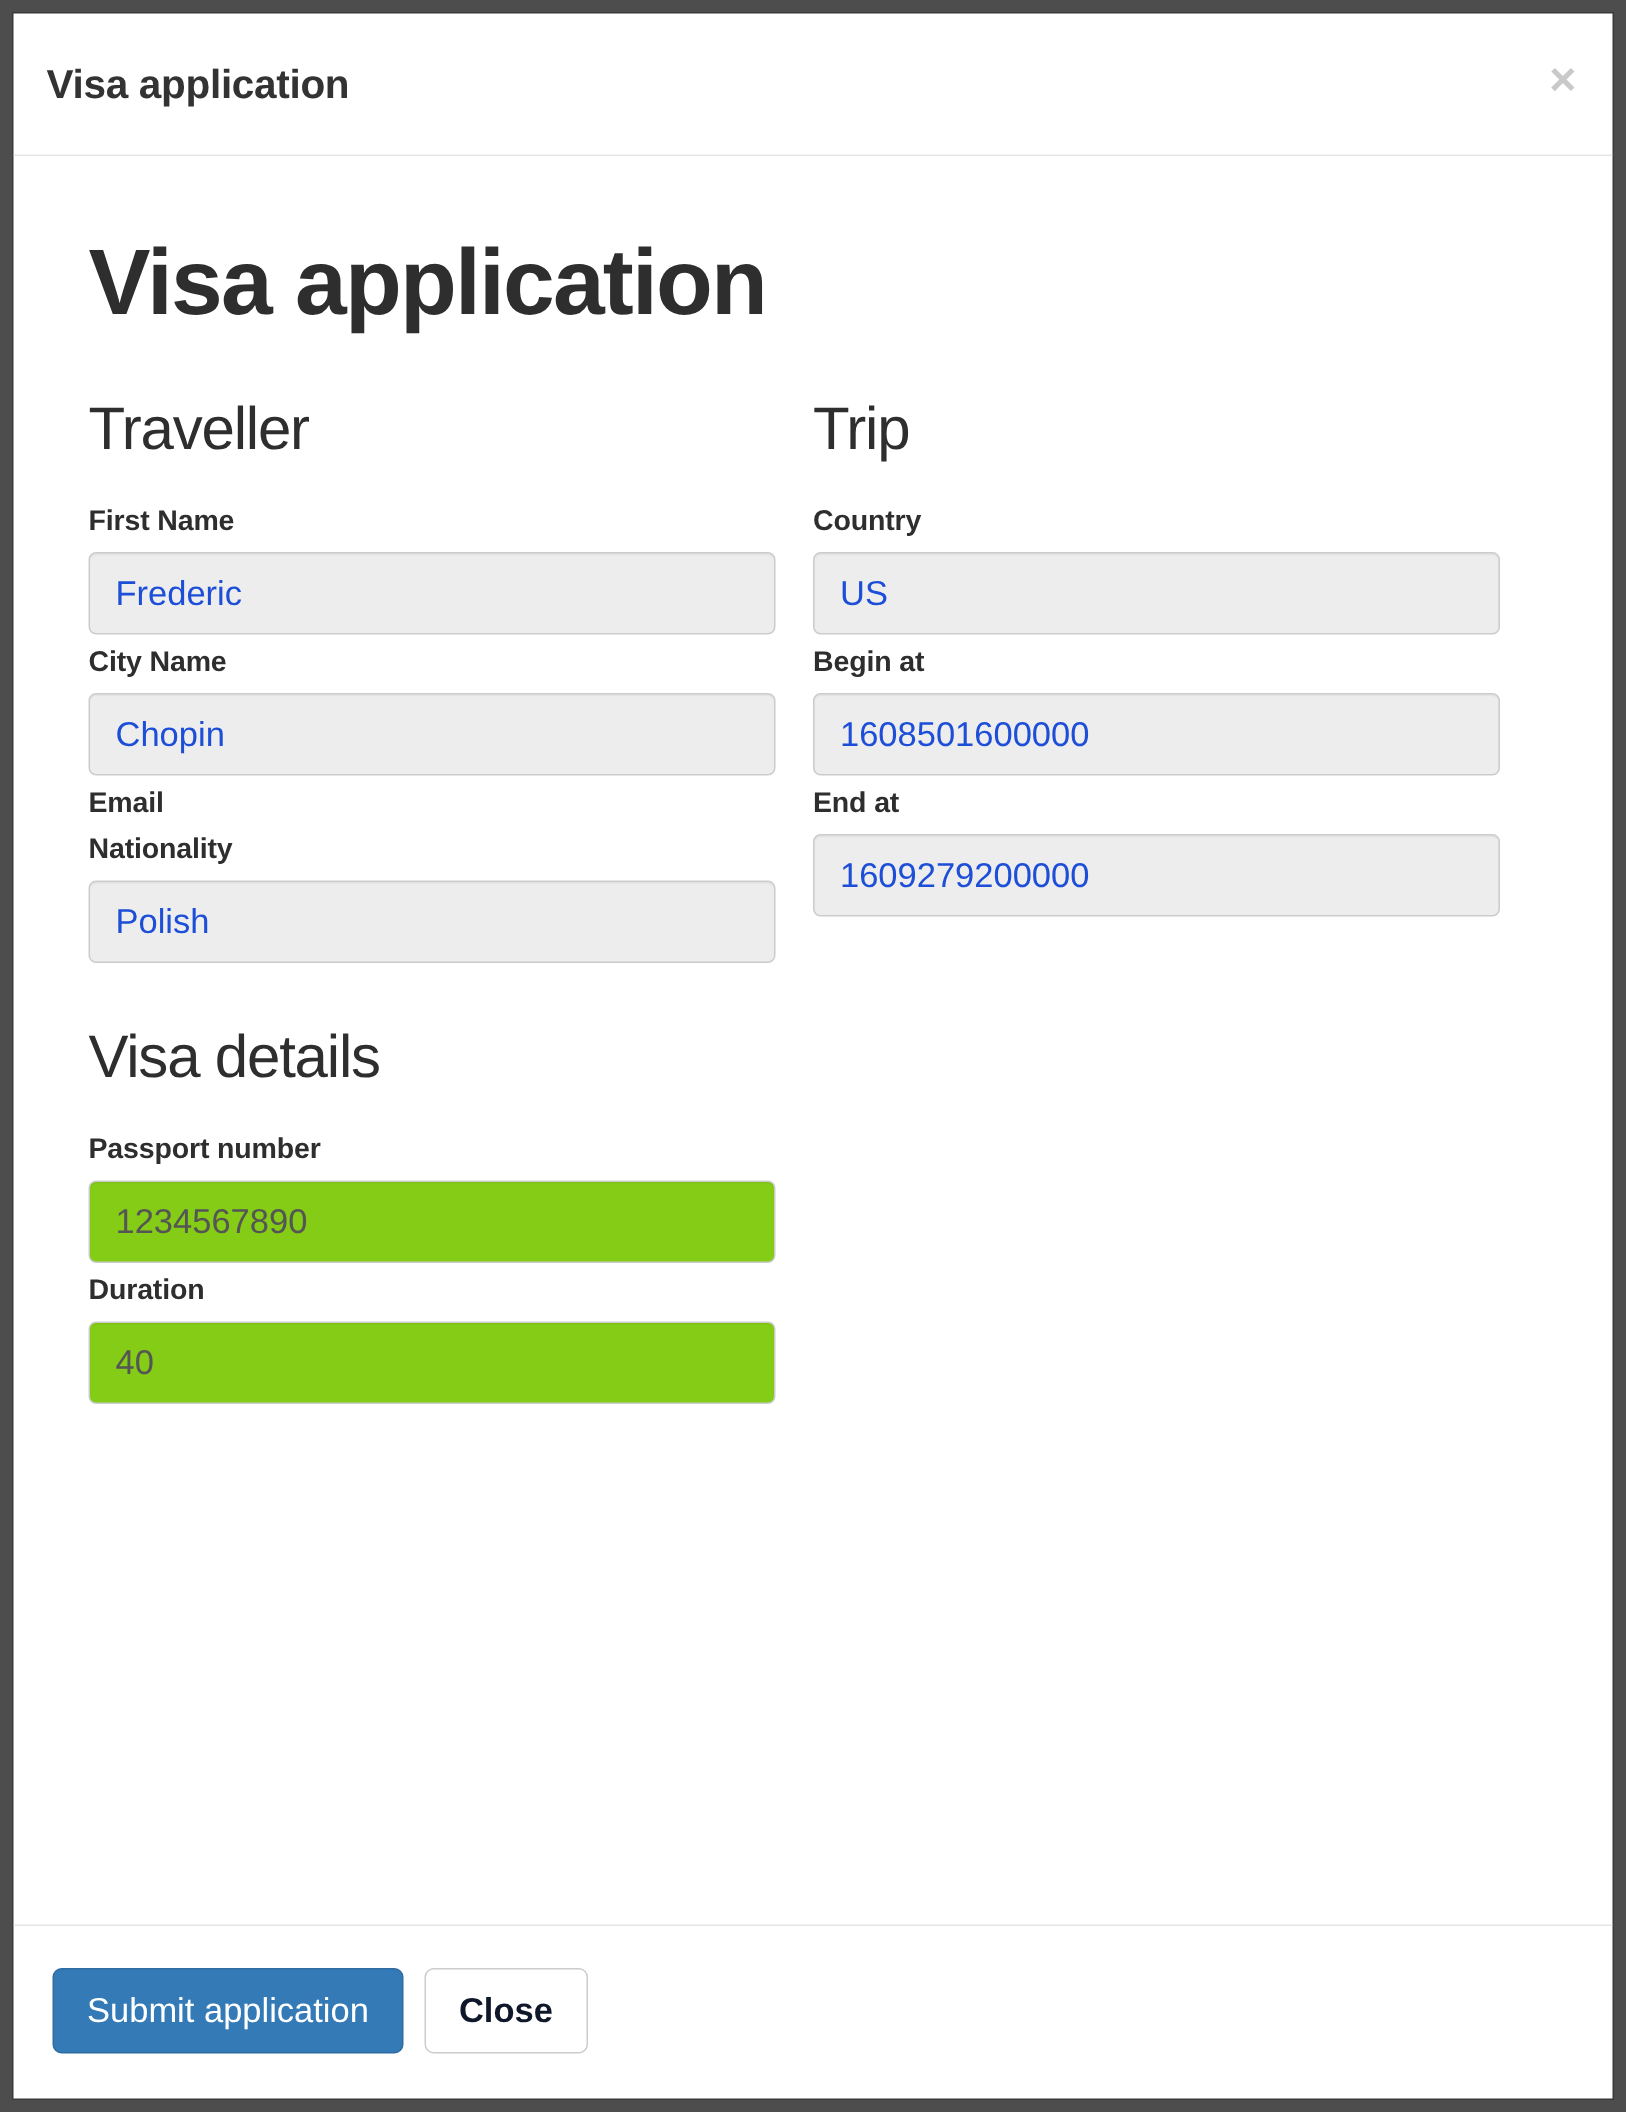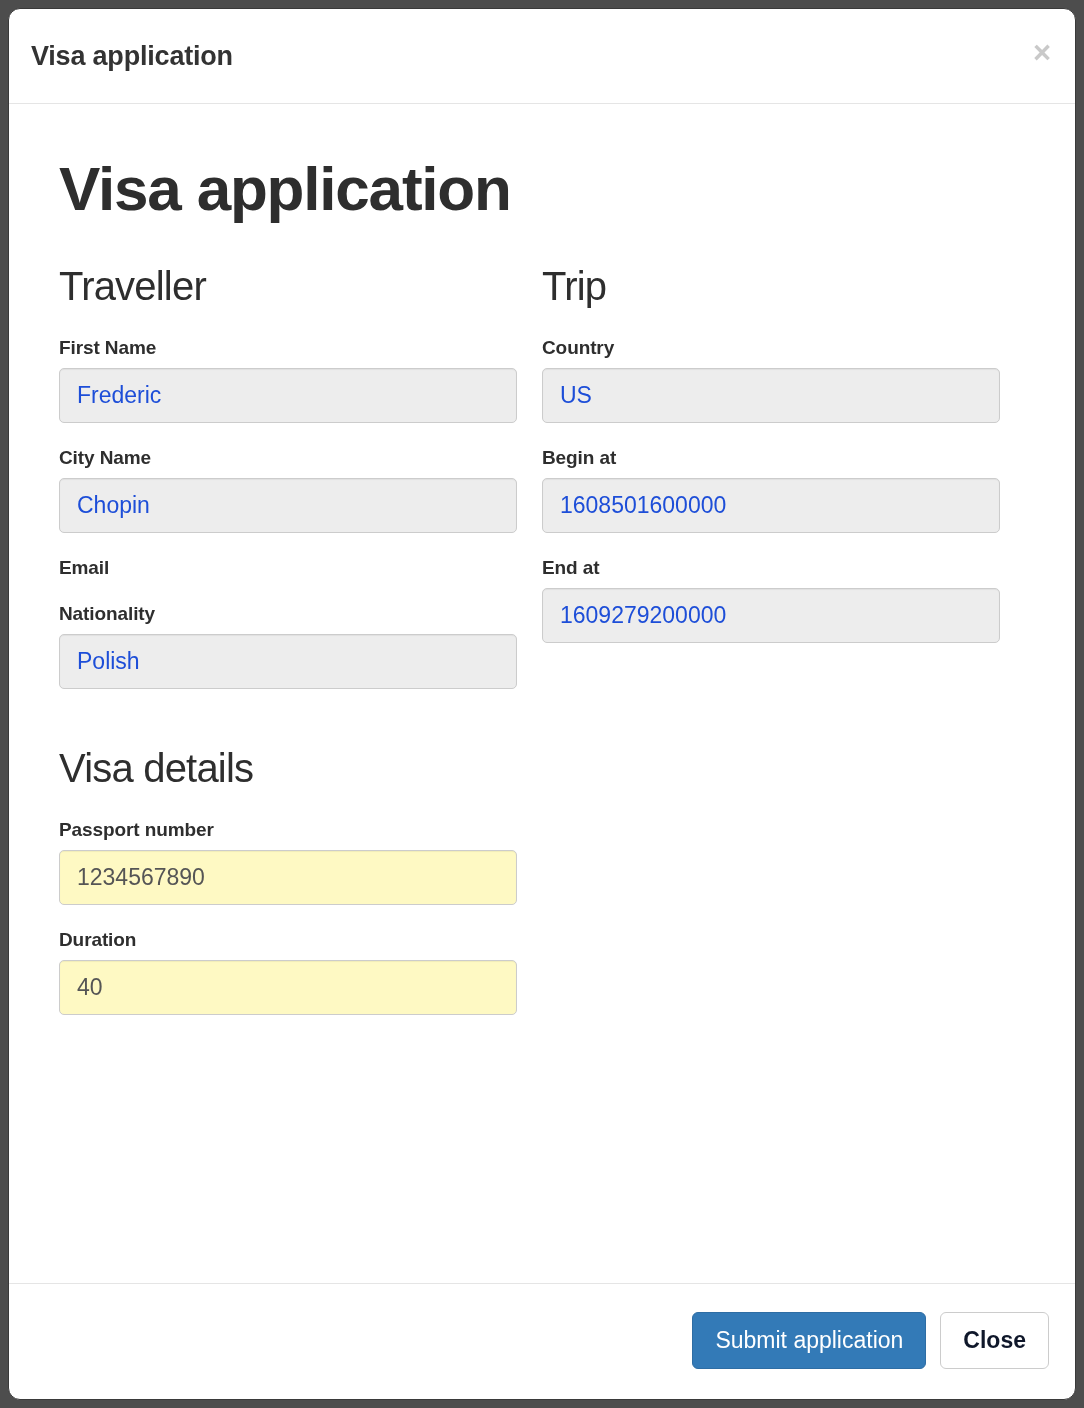--- a/index.html
+++ b/index.html
@@ -20,21 +20,21 @@
     background: #4d4d4d;
   }
 
   .modal {
     position: absolute;
     left: 8px;
     top: 8px;
     width: 1068px;
     height: 1392px;
     background: #ffffff;
-    border-radius: 12px;
+    border-radius: 0;
     border: 1px solid #3a3a3a;
     overflow: hidden;
     display: flex;
     flex-direction: column;
   }
 
   
   .modal-header {
     position: relative;
     height: 95px;
@@ -92,60 +92,59 @@
 
   h2.section-title {
     margin: 0 0 30px 0;
     font-size: 40px;
     font-weight: normal;
     color: #2e2e2e;
     letter-spacing: -0.8px;
     line-height: 1.05;
   }
 
-  .form-group { margin-bottom: 24px; }
+  .form-group { margin-bottom: 8px; }
 
   label.field-label {
     display: block;
     font-size: 19px;
     font-weight: bold;
     color: #2e2e2e;
     margin-bottom: 9px;
     letter-spacing: -0.1px;
   }
 
   input.field-input {
     display: block;
     width: 458px;
     height: 55px;
     padding: 6px 17px;
     font-size: 23px;
     font-family: "Liberation Sans", sans-serif;
     color: #555555;
-    background: #fef9c3;
+    background: #84cc16;
     border: 1px solid #cccccc;
     border-radius: 5px;
     box-shadow: inset 0 1px 1px rgba(0,0,0,.055);
     outline: none;
   }
   input.field-input[disabled] {
     background: #ededed;
     color: #1d4ed8;
     cursor: not-allowed;
   }
 
   .visa-section { margin-top: 34px; }
 
   
   .modal-footer {
     flex: 0 0 auto;
     border-top: 1px solid #e5e5e5;
     padding: 28px 26px 30px 26px;
     display: flex;
-    justify-content: flex-end;
     align-items: center;
     gap: 14px;
   }
   .btn {
     font-family: "Liberation Sans", sans-serif;
     font-size: 23px;
     line-height: 1;
     padding: 16px 22px;
     border-radius: 6px;
     cursor: pointer;

